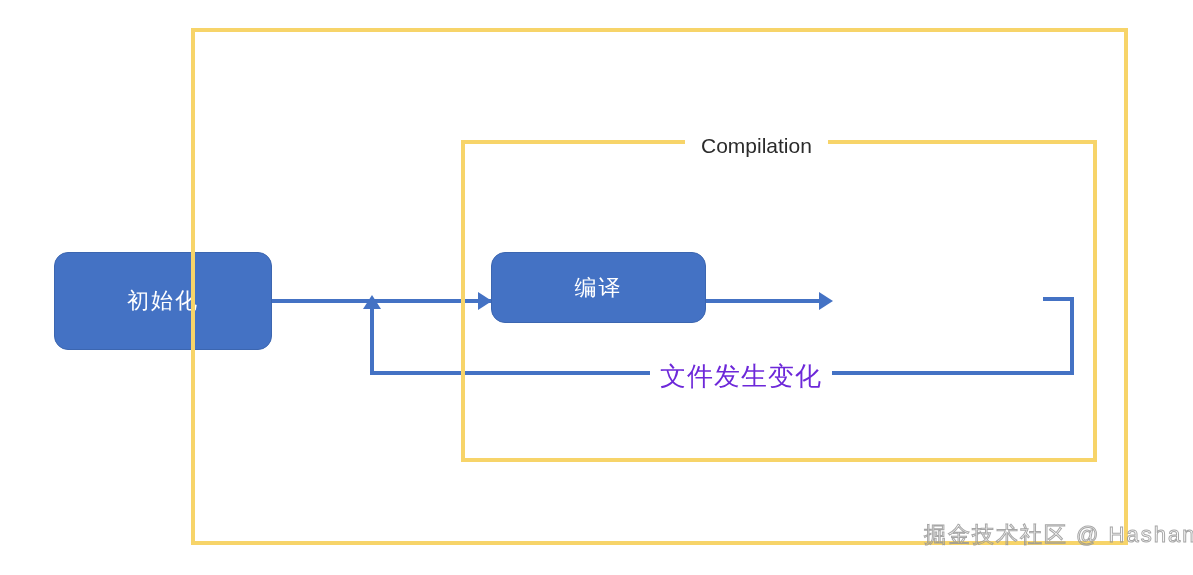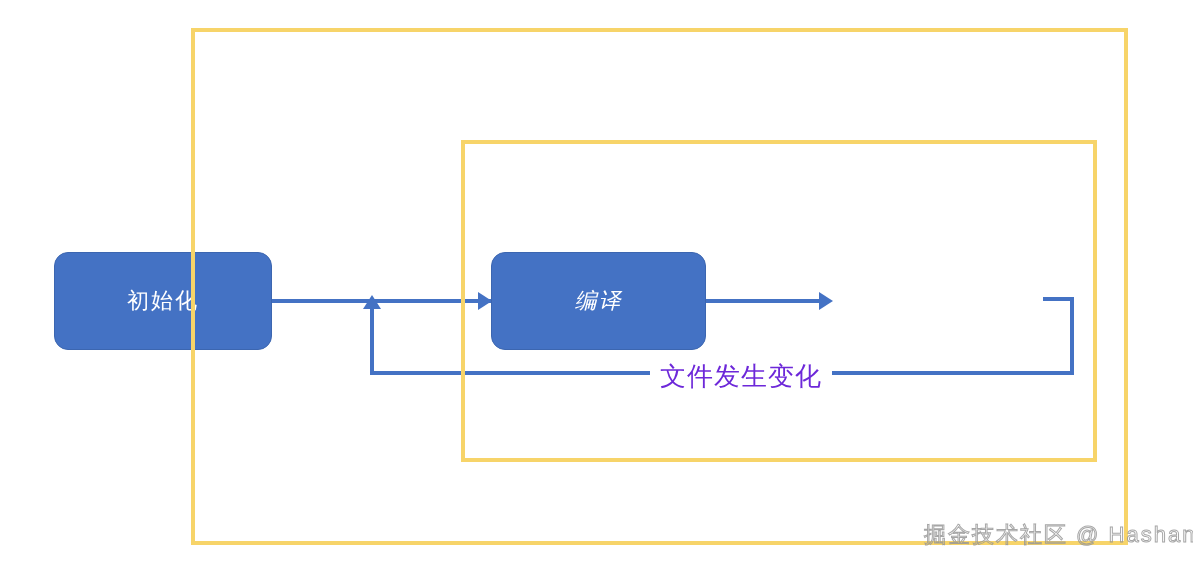--- a/index.html
+++ b/index.html
@@ -75,22 +75,21 @@
   #node-init {
     left: 54px;
     top: 252px;
     width: 218px;
     height: 98px;
   }
   #node-compile {
     left: 491px;
     top: 252px;
     width: 215px;
-    height: 98px;
-    font-style: italic;
+    height: 71px;
   }
   #node-output {
     left: 832px;
     top: 252px;
     width: 211px;
     height: 98px;
   }
 
   
   .conn {
@@ -160,20 +159,21 @@
   }
 </style>
 </head>
 <body>
 
 <div id="canvas">
 
   <div id="compiler-box" class="group-box"></div>
 
   <div id="compilation-box" class="group-box"></div>
+  <div id="compilation-label" class="group-label">Compilation</div>
 
   <div id="line-init-out" class="conn conn-h"></div>
   <div id="line-compile-out" class="conn conn-h"></div>
 
   <div id="line-fb-right" class="conn conn-h"></div>
   <div id="line-fb-down" class="conn conn-v"></div>
   <div id="line-fb-bottom-right" class="conn conn-h"></div>
   <div id="line-fb-bottom-left" class="conn conn-h"></div>
   <div id="line-fb-up" class="conn conn-v"></div>
 

